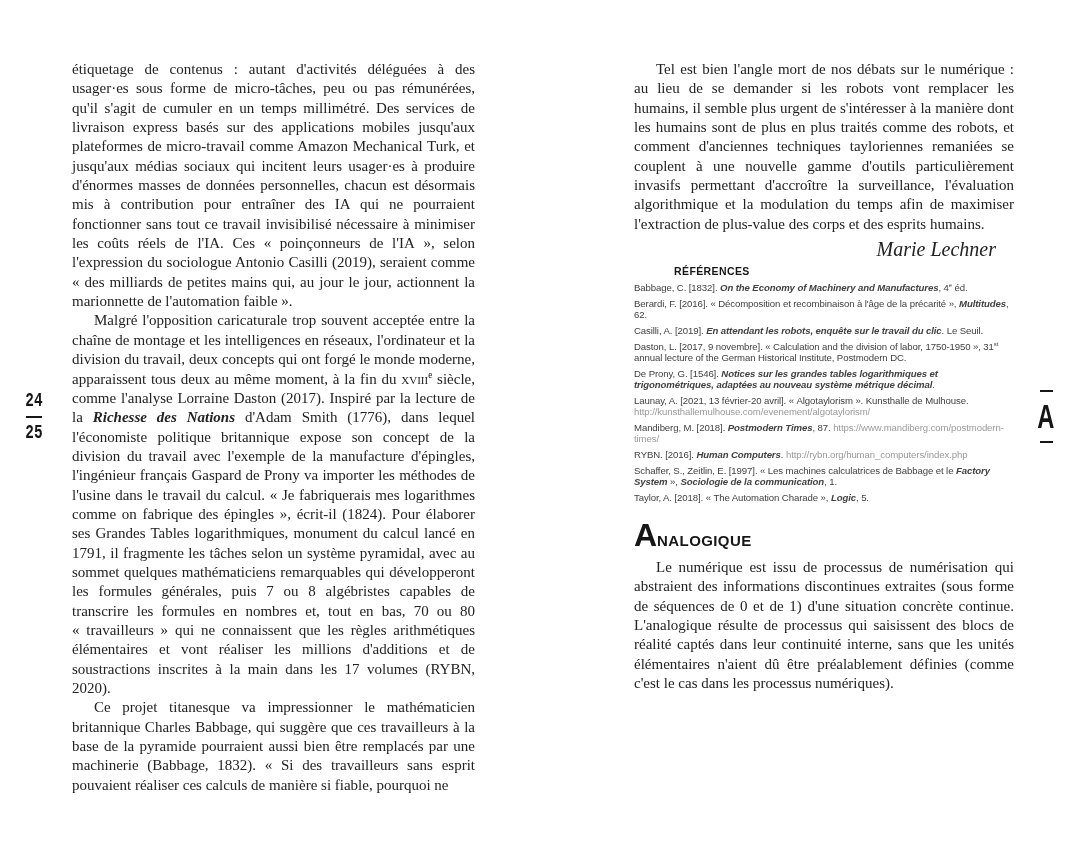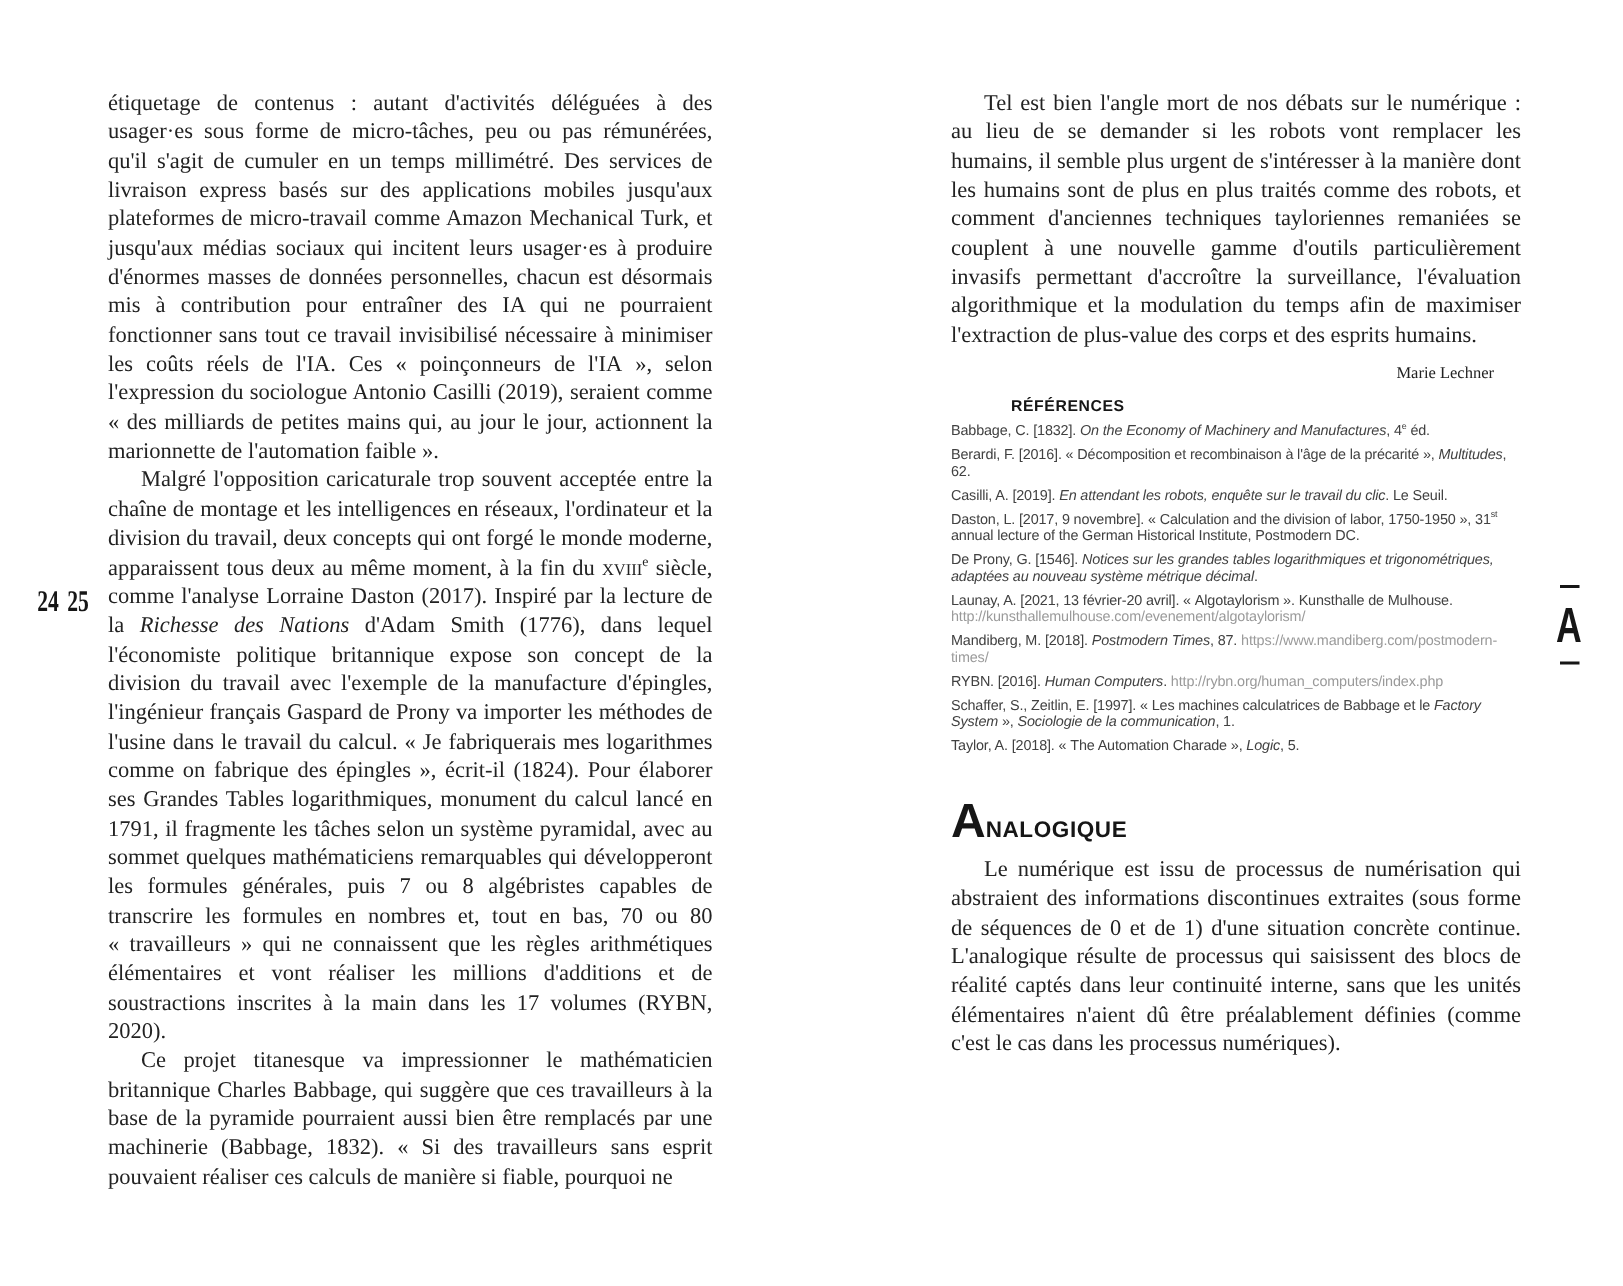--- a/index.html
+++ b/index.html
@@ -10,49 +10,49 @@
     font-family:"Liberation Serif", serif; color:var(--body-text,#222222);
   }
   .col { position:absolute; top:60px; font-size:15px; line-height:19.35px; }
   .col-left  { left:72px;  width:403px; }
   .col-right { left:634px; width:380px; }
   .col p.body {
     text-align:justify; hyphens:auto; -webkit-hyphens:auto;
     text-justify:inter-word;
   }
   p.ind { text-indent:22px; }
-  .re-i   { font-style:italic; }
+  .re-i   { font-style:italic;font-weight:bold; }
   .re-sc  { font-variant:small-caps; }
   .re-sup { vertical-align:super; font-size:0.62em; line-height:0; }
   .re-url { color:var(--url-text,#9a9a9a); }
   .author {
-    text-align:right; padding-right:18px; 
-    font-size:11px; line-height:19px; margin-top:6px;
+    text-align:right; padding-right:18px; font-style:italic;
+    font-size:20px; line-height:19px; margin-top:6px;
   }
   .ref-head {
     font-family:"Liberation Sans", sans-serif; font-weight:bold;
     font-size:10.5px; line-height:12px; letter-spacing:0.4px;
     color:var(--heading-text,#1b1b1b); margin-top:6px; margin-bottom:6px;padding-left:40px;
   }
   .ref {
     font-family:"Liberation Sans", sans-serif;
     font-size:9.6px; line-height:10.7px; letter-spacing:-0.1px;
     color:var(--reference-text,#414141); margin-bottom:5.5px;
   }
   .entry-head {
-    margin-top:30px; font-family:"Liberation Sans", sans-serif;
+    margin-top:18px; font-family:"Liberation Sans", sans-serif;
     font-weight:bold; color:var(--heading-text,#131313); line-height:26px;
   }
   .entry-head .initial { font-size:32px; }
   .entry-head .rest    { font-size:15px; letter-spacing:0.4px; }
   .entry-text { margin-top:4px; }
   .pagenum {
     position:absolute; left:22px; top:391px; width:24px;
-    display:flex; flex-direction:row; align-items:center;
-    font-family:Liberation Serif, serif; font-weight:bold;
+    display:flex; flex-direction:column; align-items:center;
+    font-family:Liberation Mono, monospace; font-weight:bold;
     color:var(--heading-text,#1a1a1a);
   }
   .pagenum .num  { font-size:20px; line-height:20px; transform:scaleX(0.72); }
   .pagenum .rule { width:16px; height:2px; background:var(--heading-text,#1a1a1a); margin:5px 0; display:block; }
   .letter-marker {
     position:absolute; left:1034px; top:390px; width:24px;
     display:flex; flex-direction:column; align-items:center;
   }
   .letter-marker .tick {
     width:13px; height:2px; background:var(--heading-text,#1a1a1a); display:block;

